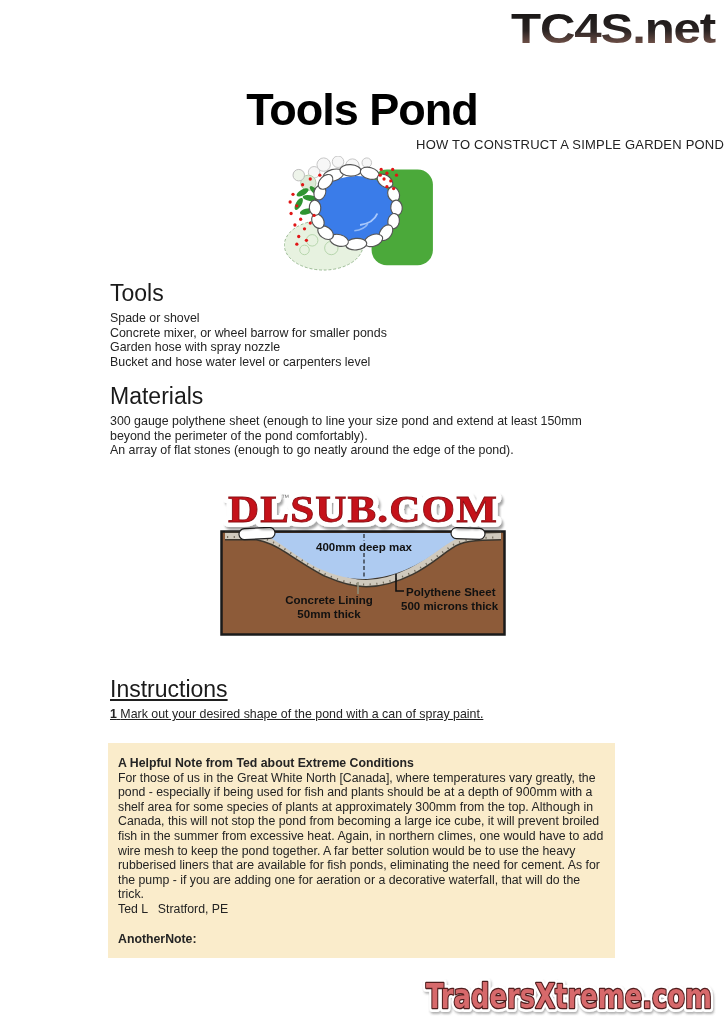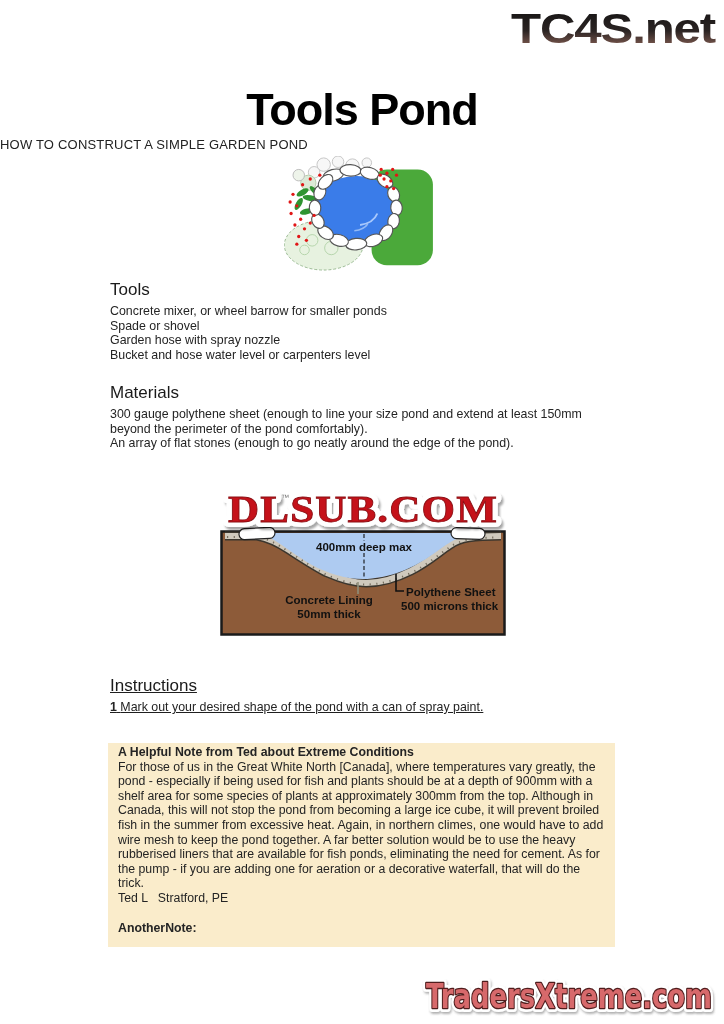--- a/index.html
+++ b/index.html
@@ -5,38 +5,38 @@
   html,body{margin:0;padding:0;}
   body{
     width:724px;height:1024px;background:#ffffff;position:relative;overflow:hidden;
     font-family:"Liberation Sans","DejaVu Sans",sans-serif;color:#1f1f1f;
   }
   
   .tc4s{position:absolute;top:2px;right:5px;}
   
   .page-title{position:absolute;top:84px;left:0;width:100%;text-align:center;
     font-size:45px;font-weight:bold;color:#000;letter-spacing:-1px;}
-  .page-subtitle{position:absolute;top:137px;left:0;width:100%;text-align:left;
+  .page-subtitle{position:absolute;top:137px;left:0;width:100%;text-align:right;
     font-size:13px;color:#222;letter-spacing:.2px;}
   
   .pond-art{position:absolute;left:284px;top:156px;}
   
   .section{position:absolute;left:110px;width:512px;}
   .sec-tools{top:280px;}
   .sec-materials{top:383px;}
   .sec-instructions{top:676px;text-decoration:underline;}
-  .sec-h{font-size:17px;color:#1a1a1a;margin-bottom:4px;}
+  .sec-h{font-size:23px;color:#1a1a1a;margin-bottom:4px;}
   .body-text{font-size:12.4px;line-height:14.6px;color:#242424;}
   .body-text div, .body-text p{margin:0;}
   .step b{font-weight:bold;}
   
   .diagram-wrap{position:absolute;left:217px;top:484px;}
   
   .notebox{position:absolute;left:108px;top:743px;width:507px;box-sizing:border-box;
-    background:#FAECCB;padding:2px 10px 12px 10px;font-size:12.3px;line-height:14.6px;color:#242424;}
+    background:#FAECCB;padding:13px 10px 12px 10px;font-size:12.3px;line-height:14.6px;color:#242424;}
   .note-title{font-weight:bold;}
   .note-sig{}
   .note-another{font-weight:bold;margin-top:15px;}
   
   .txtreme{position:absolute;top:971px;right:5px;}
 </style>
 </head>
 <body>
 
 <svg class="tc4s" width="215" height="52" viewBox="0 0 215 52">
@@ -131,22 +131,22 @@
       <circle cx="116" cy="20" r="1.7"></circle>
     <circle cx="106" cy="32" r="1.7"></circle>
       <circle cx="113" cy="34" r="1.7"></circle>
       <circle cx="99" cy="20" r="1.7"></circle>
   </g>
 </svg>
 
 <div class="section sec-tools">
   <div class="sec-h">Tools</div>
   <div class="body-text">
+      <div>Spade or shovel</div>
       <div>Concrete mixer, or wheel barrow for smaller ponds</div>
-      <div>Spade or shovel</div>
       <div>Garden hose with spray nozzle</div>
       <div>Bucket and hose water level or carpenters level</div>
     </div>
 </div>
 
 <div class="section sec-materials">
   <div class="sec-h">Materials</div>
   <div class="body-text">
       <div>300 gauge polythene sheet (enough to line your size pond and extend at least 150mm beyond the perimeter of the pond comfortably).</div>
       <div>An array of flat stones (enough to go neatly around the edge of the pond).</div>

